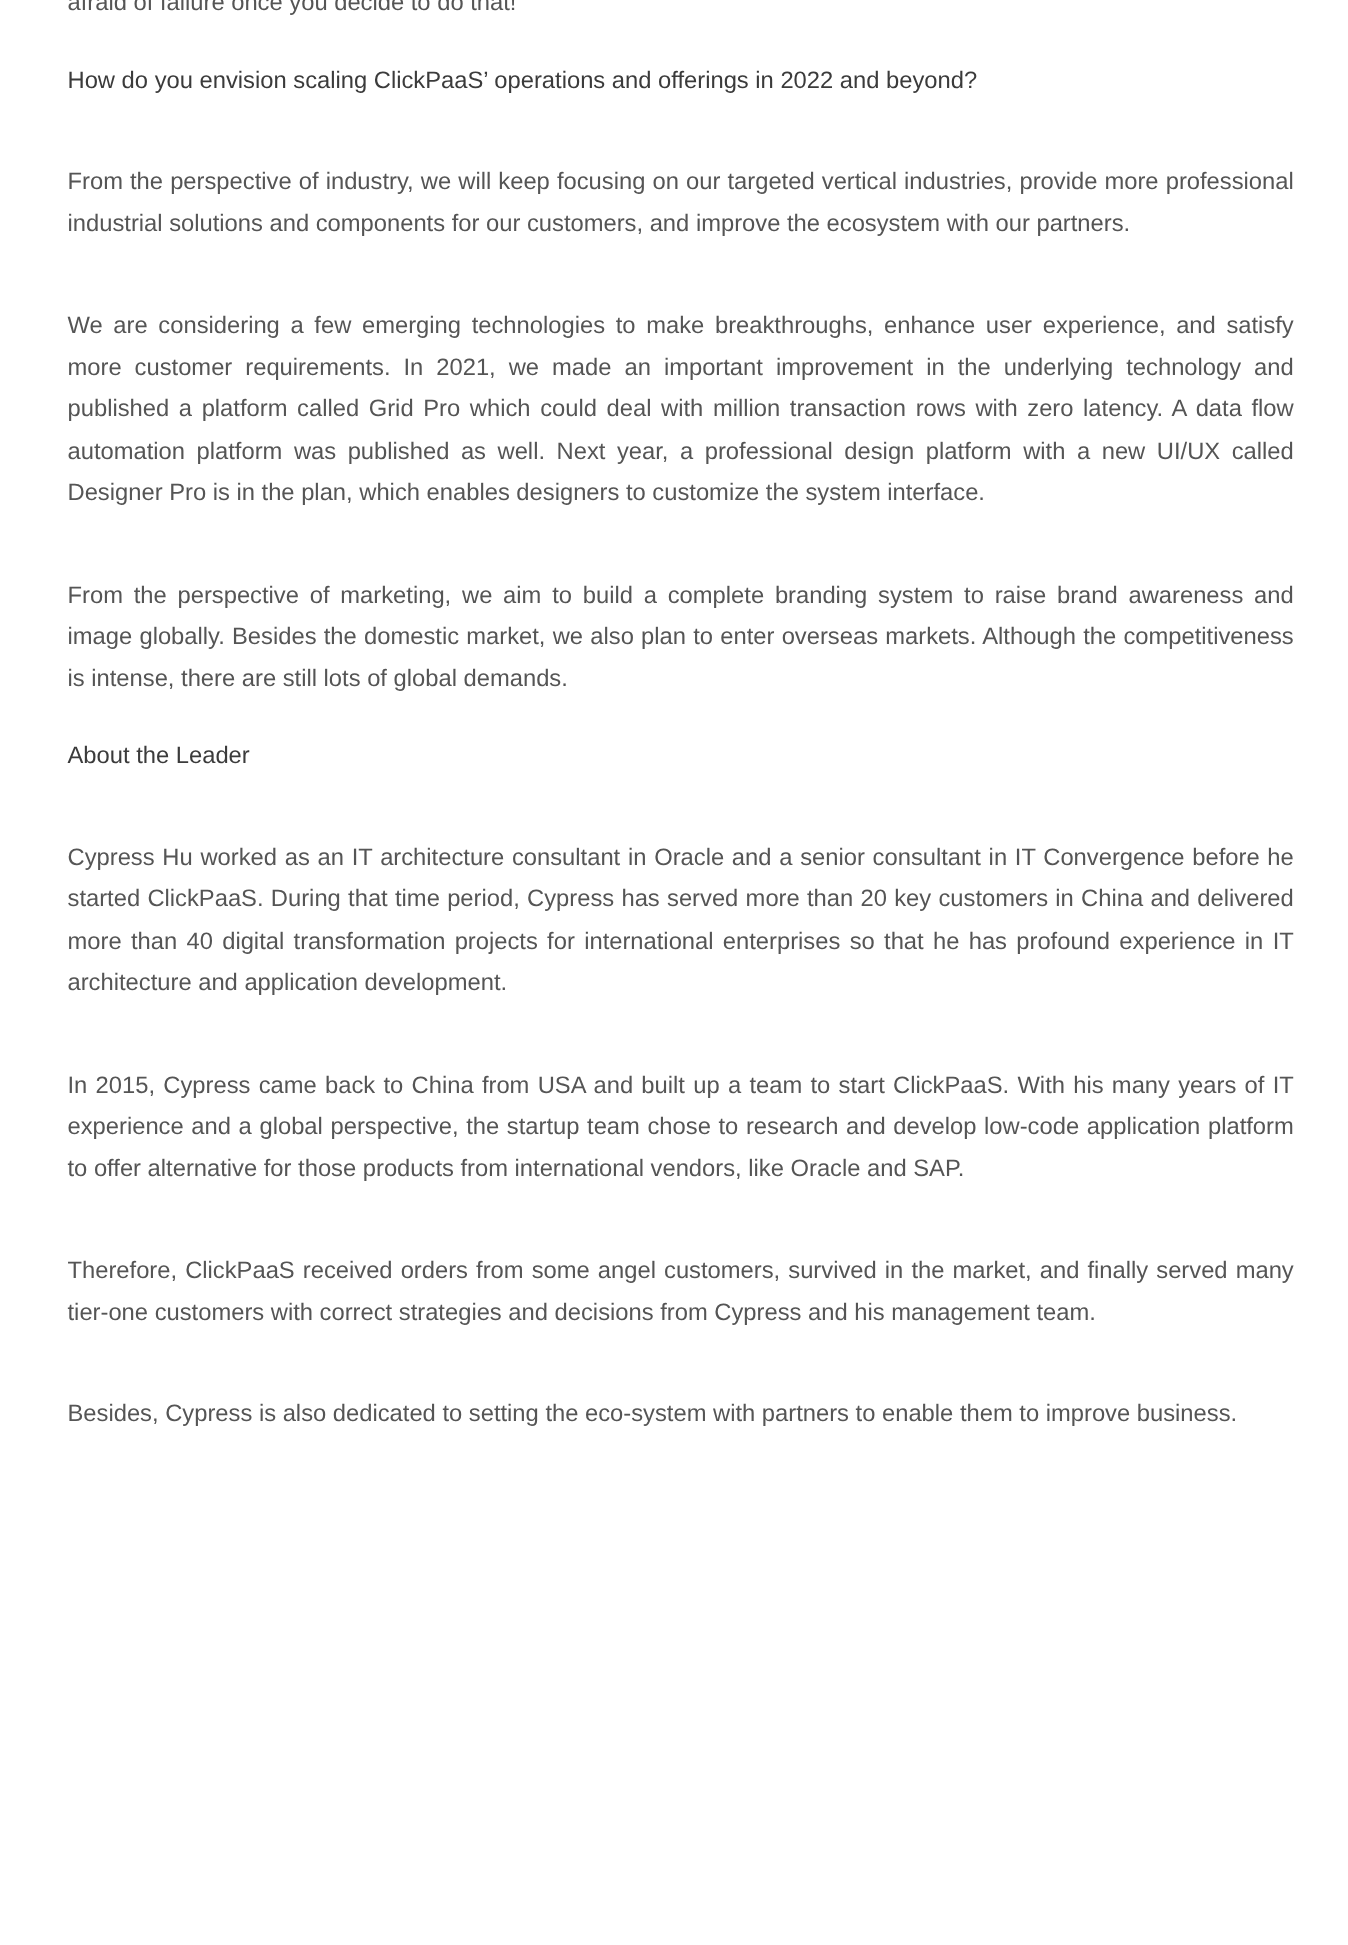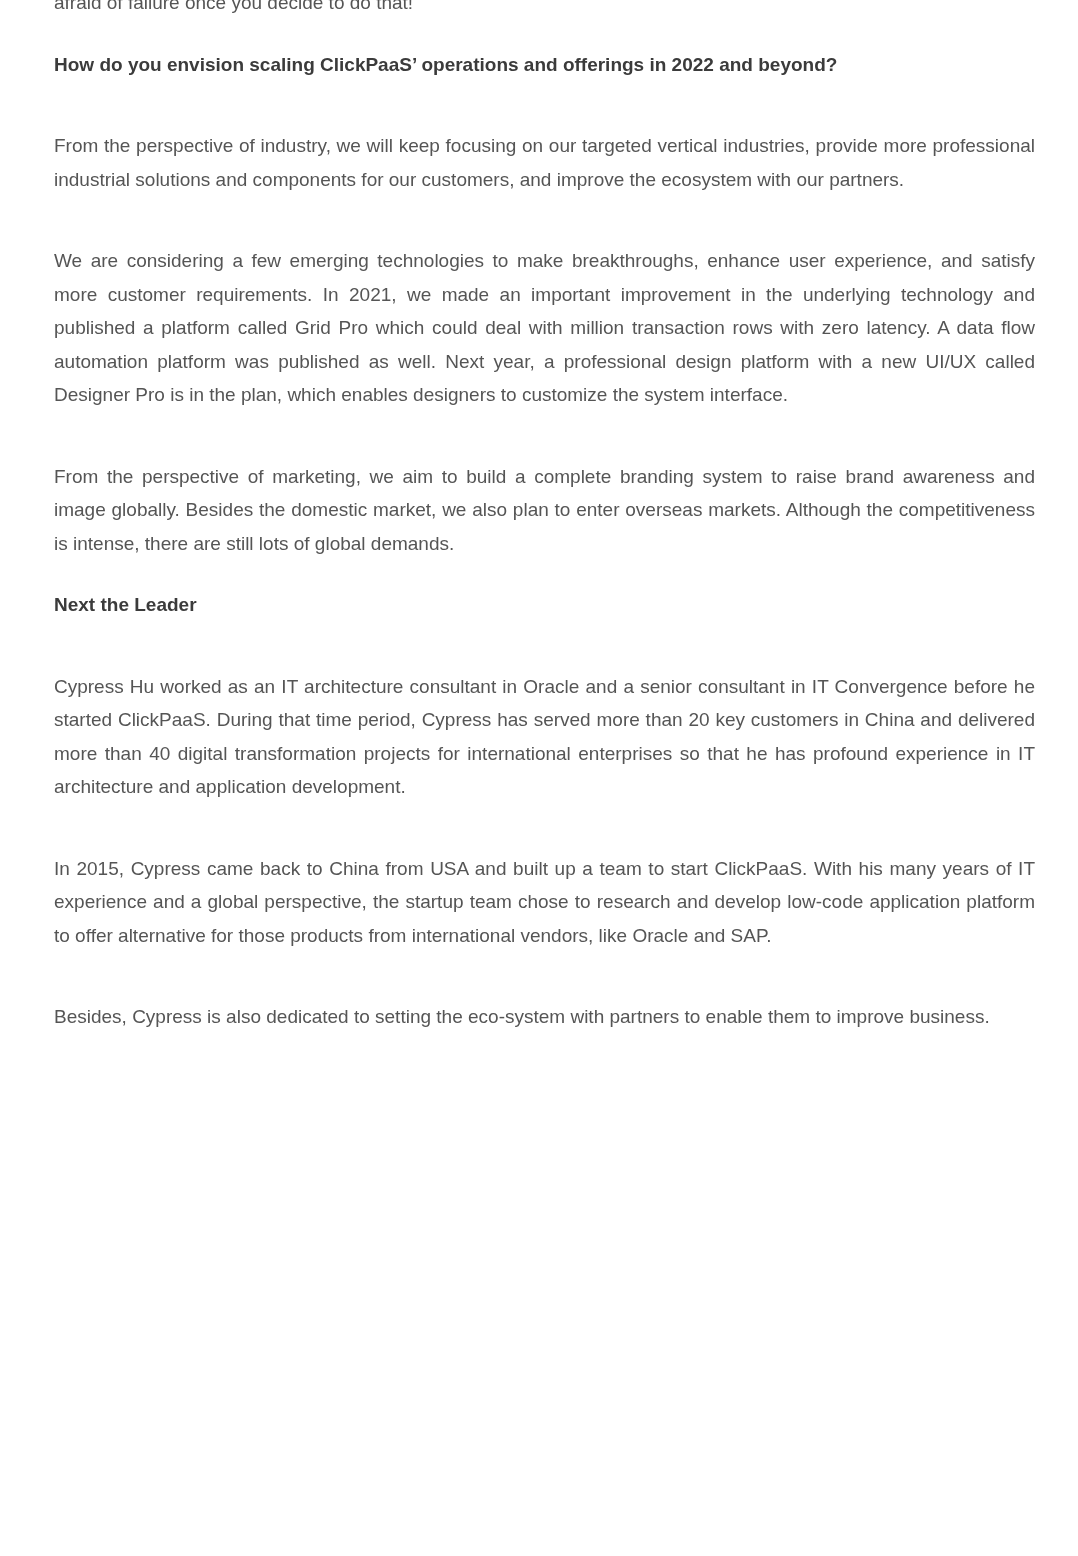--- a/index.html
+++ b/index.html
@@ -29,21 +29,21 @@
     margin: 28px 0;
   }
   .article p {
     color: #555555;
     text-align: justify;
     font-weight: 400;
     margin-top: 48px;
   }
   .article h2 {
     color: #3b3b3b;
-    font-weight: 700;
+    font-weight: 400;
     text-align: left;
   }
   
   .partial-top {
     margin-top: -14px !important;
   }
 </style>
 </head>
 <body>
 
@@ -54,25 +54,26 @@
 
     <h2>How do you envision scaling ClickPaaS’ operations and offerings in 2022 and beyond?</h2>
 
     <p>From the perspective of industry, we will keep focusing on our targeted vertical industries, provide more professional industrial solutions and components for our customers, and improve the ecosystem with our partners.</p>
 
 
     <p>We are considering a few emerging technologies to make breakthroughs, enhance user experience, and satisfy more customer requirements. In 2021, we made an important improvement in the underlying technology and published a platform called Grid Pro which could deal with million transaction rows with zero latency. A data flow automation platform was published as well. Next year, a professional design platform with a new UI/UX called Designer Pro is in the plan, which enables designers to customize the system interface.</p>
 
     <p>From the perspective of marketing, we aim to build a complete branding system to raise brand awareness and image globally. Besides the domestic market, we also plan to enter overseas markets. Although the competitiveness is intense, there are still lots of global demands.</p>
 
-    <h2>Next the Leader</h2>
+    <h2>About the Leader</h2>
 
     <p>Cypress Hu worked as an IT architecture consultant in Oracle and a senior consultant in IT Convergence before he started ClickPaaS. During that time period, Cypress has served more than 20 key customers in China and delivered more than 40 digital transformation projects for international enterprises so that he has profound experience in IT architecture and application development.</p>
 
     <p>In 2015, Cypress came back to China from USA and built up a team to start ClickPaaS. With his many years of IT experience and a global perspective, the startup team chose to research and develop low-code application platform to offer alternative for those products from international vendors, like Oracle and SAP.</p>
 
 
 
+    <p>Therefore, ClickPaaS received orders from some angel customers, survived in the market, and finally served many tier-one customers with correct strategies and decisions from Cypress and his management team.</p>
 
     <p>Besides, Cypress is also dedicated to setting the eco-system with partners to enable them to improve business.</p>
 
   </article>
 </main>
 
 </body></html>

